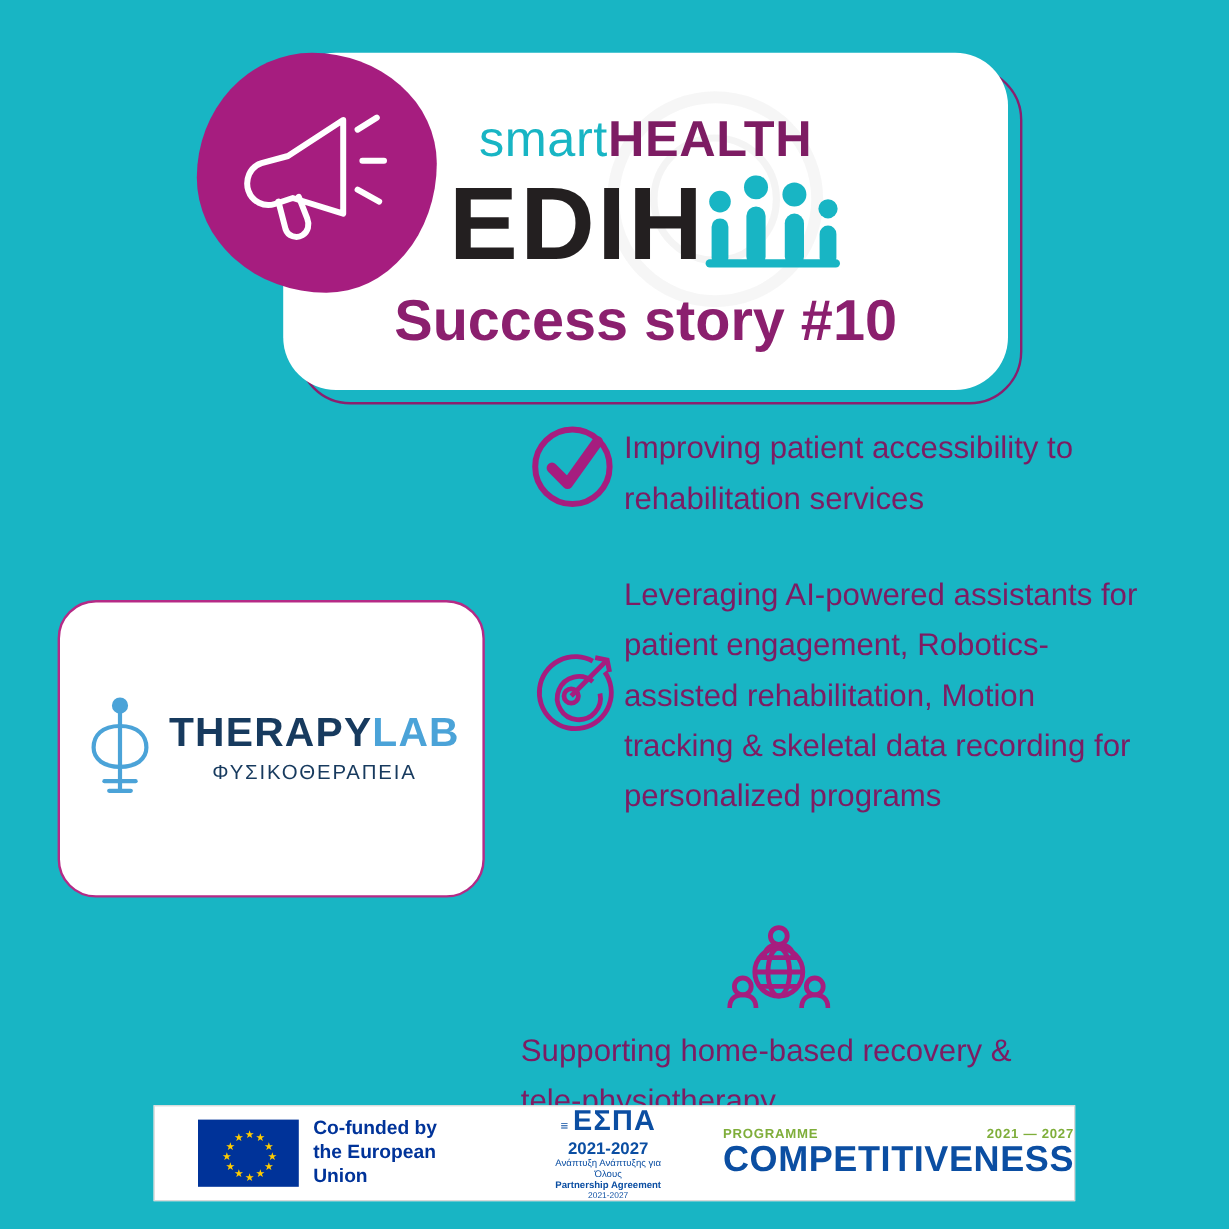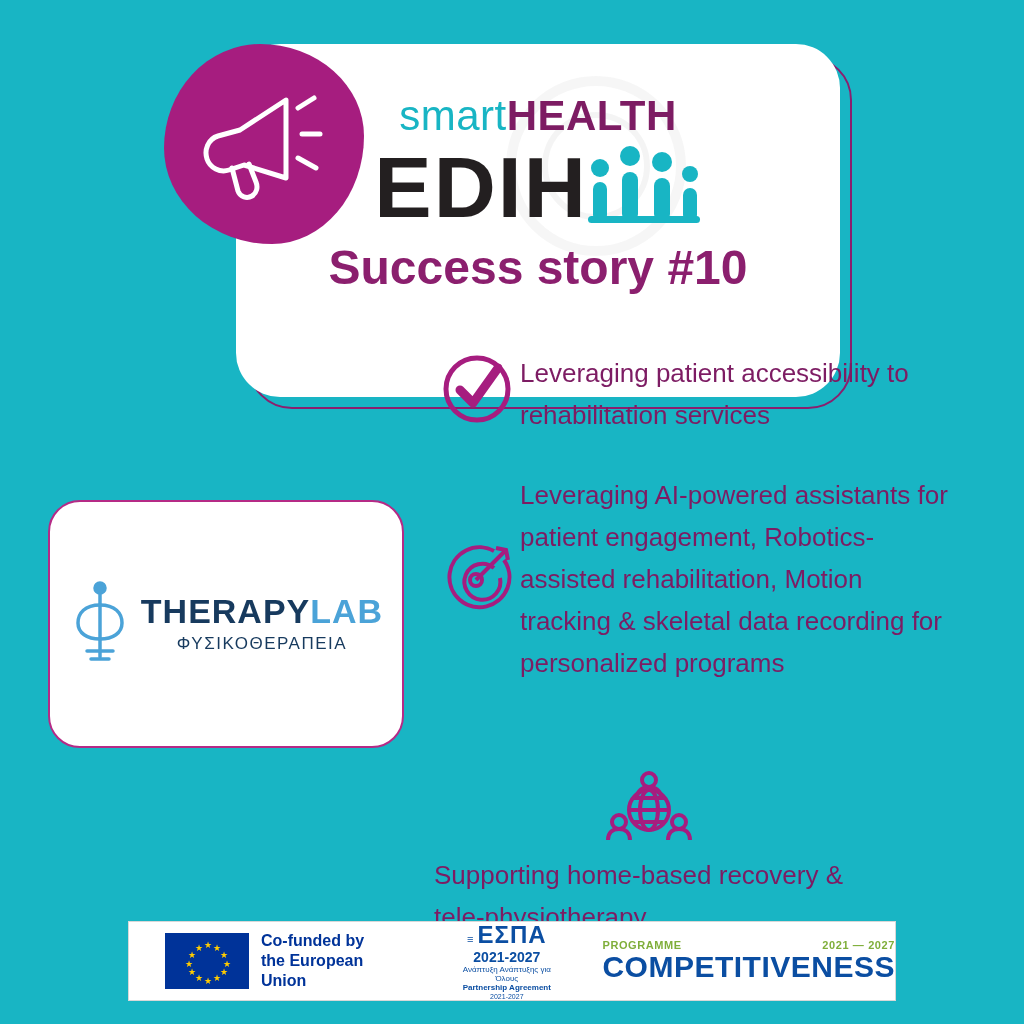--- a/index.html
+++ b/index.html
@@ -14,21 +14,21 @@
     position: relative;
     overflow: hidden;
   }
 
   
   .header-wrap {
     position: absolute;
     left: 236px;
     top: 44px;
     width: 604px;
-    height: 353px;
+    height: 281px;
   }
   .header-shadow {
     position: absolute;
     left: 12px;
     top: 12px;
     width: 100%;
     height: 100%;
     border: 2px solid #8b1f6e;
     border-radius: 44px;
     box-sizing: border-box;
@@ -334,21 +334,21 @@
   </div>
 </div>
 
 <div class="bullet" id="bullet-1">
   <div class="ico">
     <svg width="74" height="74" viewBox="0 0 74 74">
       <circle cx="37" cy="37" r="31" fill="none" stroke="#a61d7f" stroke-width="5"></circle>
       <path d="M20 38 L33 51 L58 16" fill="none" stroke="#a61d7f" stroke-width="9" stroke-linecap="round" stroke-linejoin="round"></path>
     </svg>
   </div>
-  <div class="txt">Leveraging patient accessibility to rehabilitation services</div>
+  <div class="txt">Improving patient accessibility to rehabilitation services</div>
 </div>
 
 <div class="bullet" id="bullet-2">
   <div class="ico">
     <svg width="78" height="78" viewBox="0 0 78 78">
       <g fill="none" stroke="#a61d7f" stroke-width="4">
         <path d="M66 20 A30 30 0 1 1 56 11"></path>
         <path d="M56 28 A18 18 0 1 0 62 38"></path>
         <circle cx="38" cy="40" r="6"></circle>
         <path d="M38 40 L68 10"></path>

